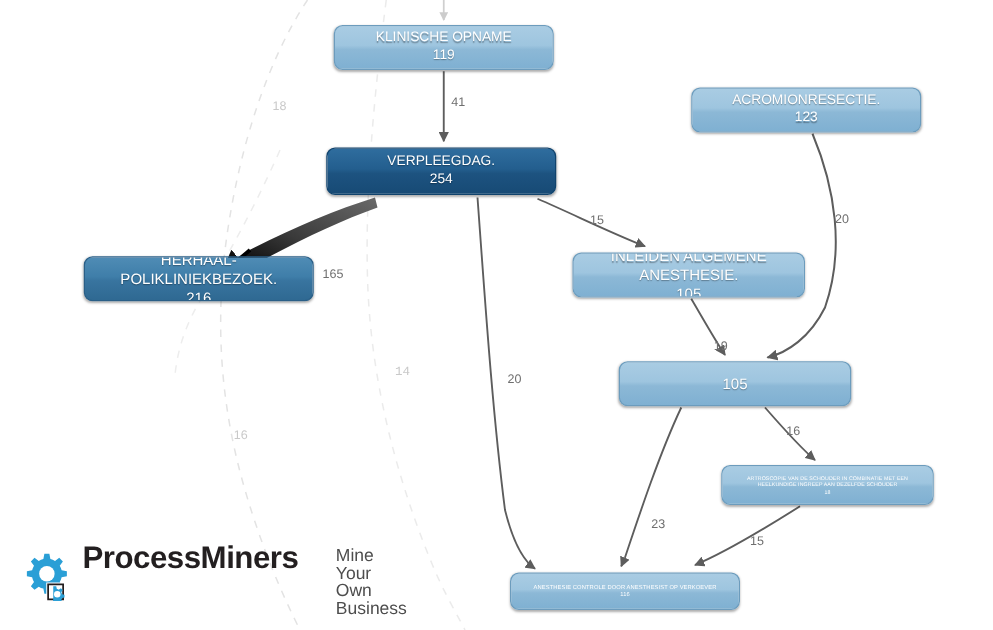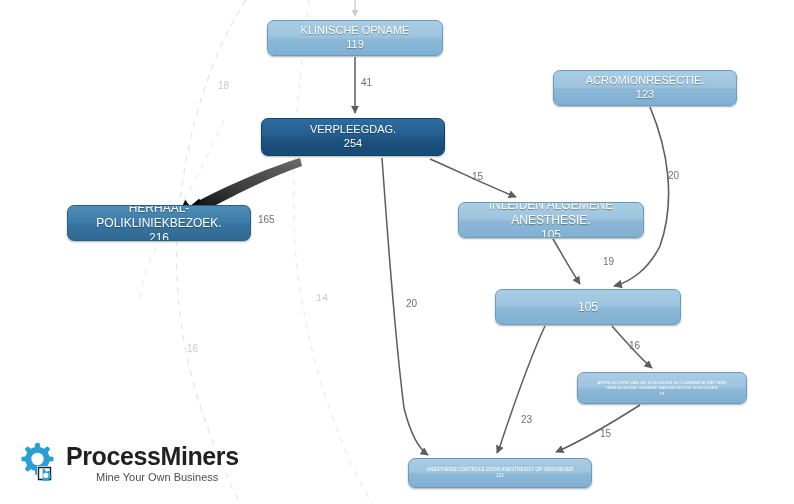--- a/index.html
+++ b/index.html
@@ -91,32 +91,32 @@
   }
   #logo .gear-wrap {
     width: 44px;
     height: 44px;
     position: relative;
     flex: none;
     margin-right: 4px;
   }
   #logo .txt {
     display: flex;
-    flex-direction: column;
+    flex-direction: row;
     justify-content: center;
   }
   #logo .brand {
     font-size: 25px;
     font-weight: bold;
     color: #231f20;
     letter-spacing: -0.4px;
     line-height: 1;
   }
   #logo .tag {
-    font-size: 11px;
+    font-size: 14px;
     color: #4d4d4d;
     margin-top: 3px;
     margin-left: 30px;
     line-height: 1;
   }
 </style>
 </head>
 <body>
 
 <div id="canvas">
@@ -201,21 +201,21 @@
 
   <div class="node n-light font-45" style="left:408px; top:458px; width:184px; height:30px;">
     <span class="lbl">ANESTHESIE CONTROLE DOOR ANESTHESIST OP VERKOEVER</span>
     <span class="cnt">116</span>
   </div>
 
   <div class="edge-label" style="left:361px; top:77px;">41</div>
   <div class="edge-label" style="left:258px; top:170px;margin-top:44px;">165</div>
   <div class="edge-label" style="left:472px; top:171px;">15</div>
   <div class="edge-label" style="left:668px; top:170px;">20</div>
-  <div class="edge-label" style="left:571px; top:256px;margin-left:32px;">19</div>
+  <div class="edge-label" style="left:571px; top:272px;">19</div>
   <div class="edge-label" style="left:406px; top:298px;">20</div>
   <div class="edge-label" style="left:629px; top:340px;">16</div>
   <div class="edge-label" style="left:521px; top:386px;margin-top:28px;">23</div>
   <div class="edge-label" style="left:600px; top:428px;">15</div>
 
   <div class="edge-label faint" style="left:218px; top:80px;">18</div>
   <div class="edge-label faint" style="left:316px; top:293px;font-family:Liberation Mono, monospace;">14</div>
   <div class="edge-label faint" style="left:187px; top:343px;">16</div>
 
   <div id="logo">

